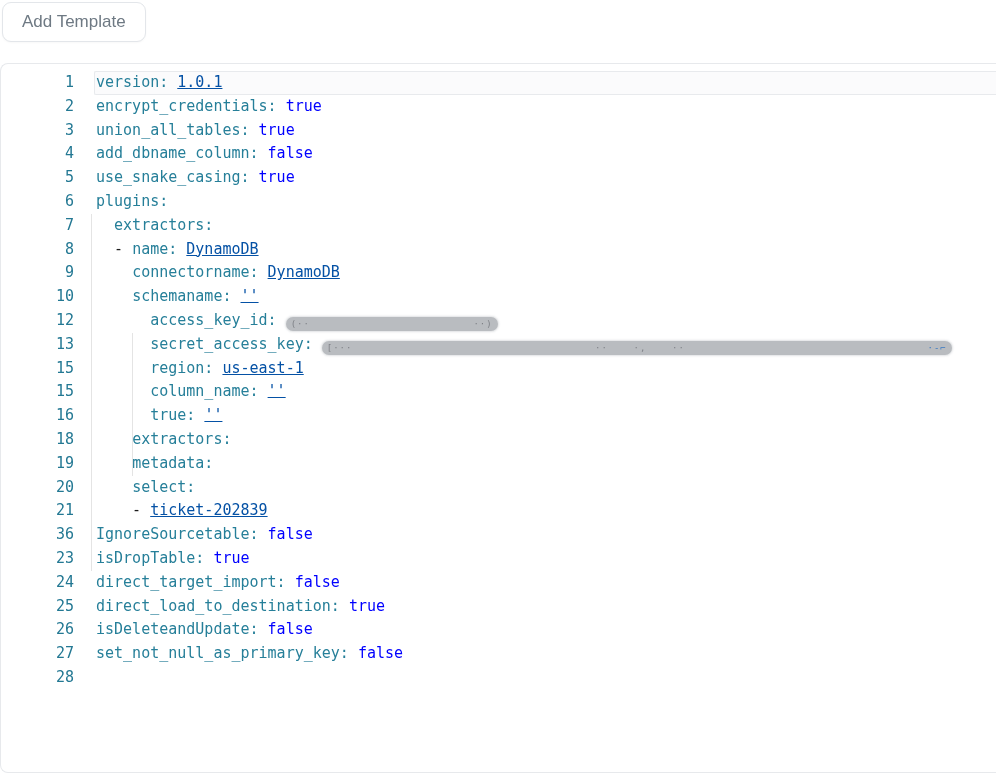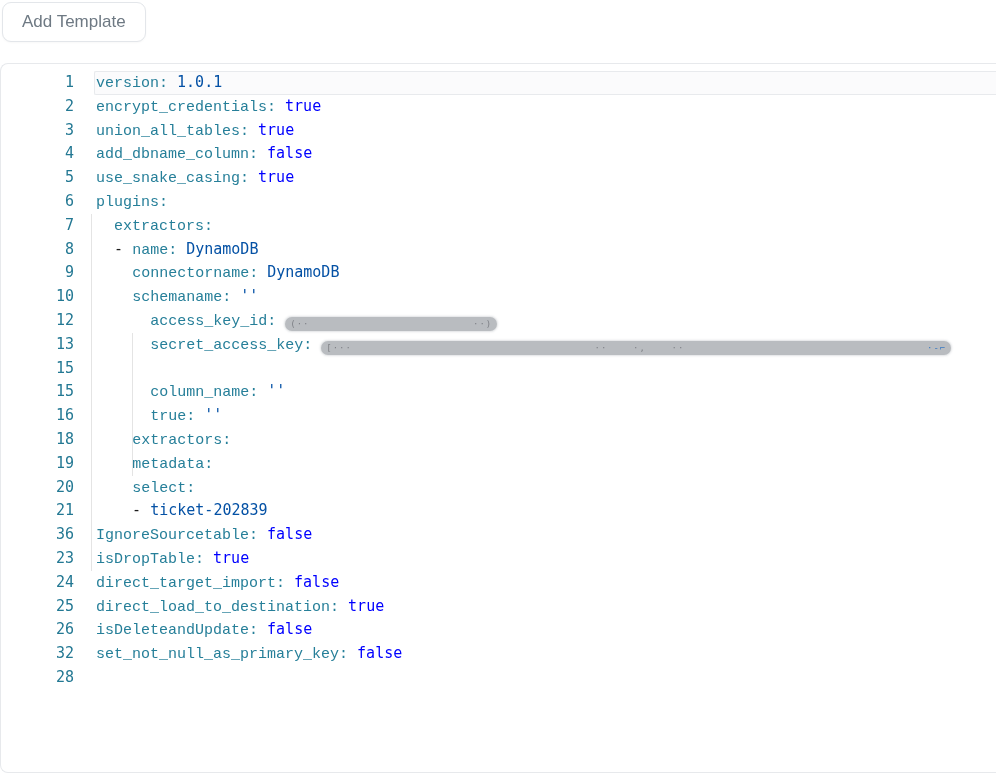--- a/index.html
+++ b/index.html
@@ -25,22 +25,22 @@
     position:relative;padding-top:7px;
     font-family:"DejaVu Sans Mono","Liberation Mono",monospace;
     font-size:15px;line-height:23.8px;
   }
   .row{display:flex;height:23.8px;position:relative;z-index:2;}
   .ln{
     width:73px;flex:none;text-align:right;color:var(--c-ln,#237893);
     user-select:none;
   }
   .lc{padding-left:22px;white-space:pre;color:var(--c-plain,#1b1b1b);}
-  .tok-key{color:var(--c-key,#267f99);font-family:Liberation Mono, monospace;}
-  .tok-str{color:var(--c-str,#0451a5);}
+  .tok-key{color:var(--c-key,#267f99);}
+  .tok-str{color:var(--c-str,#0451a5);text-decoration:underline;}
   .tok-kw{color:var(--c-kw,#0000ff);}
   .tok-num{color:var(--c-num,#098658);}
   .tok-plain{color:var(--c-plain,#1b1b1b);}
   
   .active-line{
     position:absolute;left:93px;right:0;height:23.8px;z-index:1;
     background:#fbfbfc;border:1px solid #e8eaed;border-right:none;
     border-radius:2px 0 0 2px;box-sizing:border-box;
   }
   
@@ -109,20 +109,21 @@
       <div class="row">
         <div class="ln">12</div>
         <div class="lc"><span class="tok-plain">      </span><span class="tok-key">access_key_id:</span><span class="tok-plain"> </span><span class="redact" style="width: 212px;"><span class="ba">(··</span><span class="ba"></span><span class="ba">··)</span></span></div>
       </div>
       <div class="row">
         <div class="ln">13</div>
         <div class="lc"><span class="tok-plain">      </span><span class="tok-key">secret_access_key:</span><span class="tok-plain"> </span><span class="redact" style="width: 630px;"><span class="ba">[···</span><span class="ba">··    ·‚    ··</span><span class="ba blue">·-⌐</span></span></div>
       </div>
       <div class="row">
         <div class="ln">15</div>
+        <div class="lc"><span class="tok-plain">      </span><span class="tok-key">region:</span><span class="tok-plain"> </span><span class="tok-str">us-east-1</span></div>
       </div>
       <div class="row">
         <div class="ln">15</div>
         <div class="lc"><span class="tok-plain">      </span><span class="tok-key">column_name:</span><span class="tok-plain"> </span><span class="tok-str">''</span></div>
       </div>
       <div class="row">
         <div class="ln">16</div>
         <div class="lc"><span class="tok-plain">      </span><span class="tok-key">true:</span><span class="tok-plain"> </span><span class="tok-str">''</span></div>
       </div>
       <div class="row">
@@ -155,21 +156,21 @@
       </div>
       <div class="row">
         <div class="ln">25</div>
         <div class="lc"><span class="tok-key">direct_load_to_destination:</span><span class="tok-plain"> </span><span class="tok-kw">true</span></div>
       </div>
       <div class="row">
         <div class="ln">26</div>
         <div class="lc"><span class="tok-key">isDeleteandUpdate:</span><span class="tok-plain"> </span><span class="tok-kw">false</span></div>
       </div>
       <div class="row">
-        <div class="ln">32</div>
+        <div class="ln">27</div>
         <div class="lc"><span class="tok-key">set_not_null_as_primary_key:</span><span class="tok-plain"> </span><span class="tok-kw">false</span></div>
       </div>
       <div class="row">
         <div class="ln">28</div>
         <div class="lc"></div>
       </div>
     </div>
 </div>
 
 </body></html>

